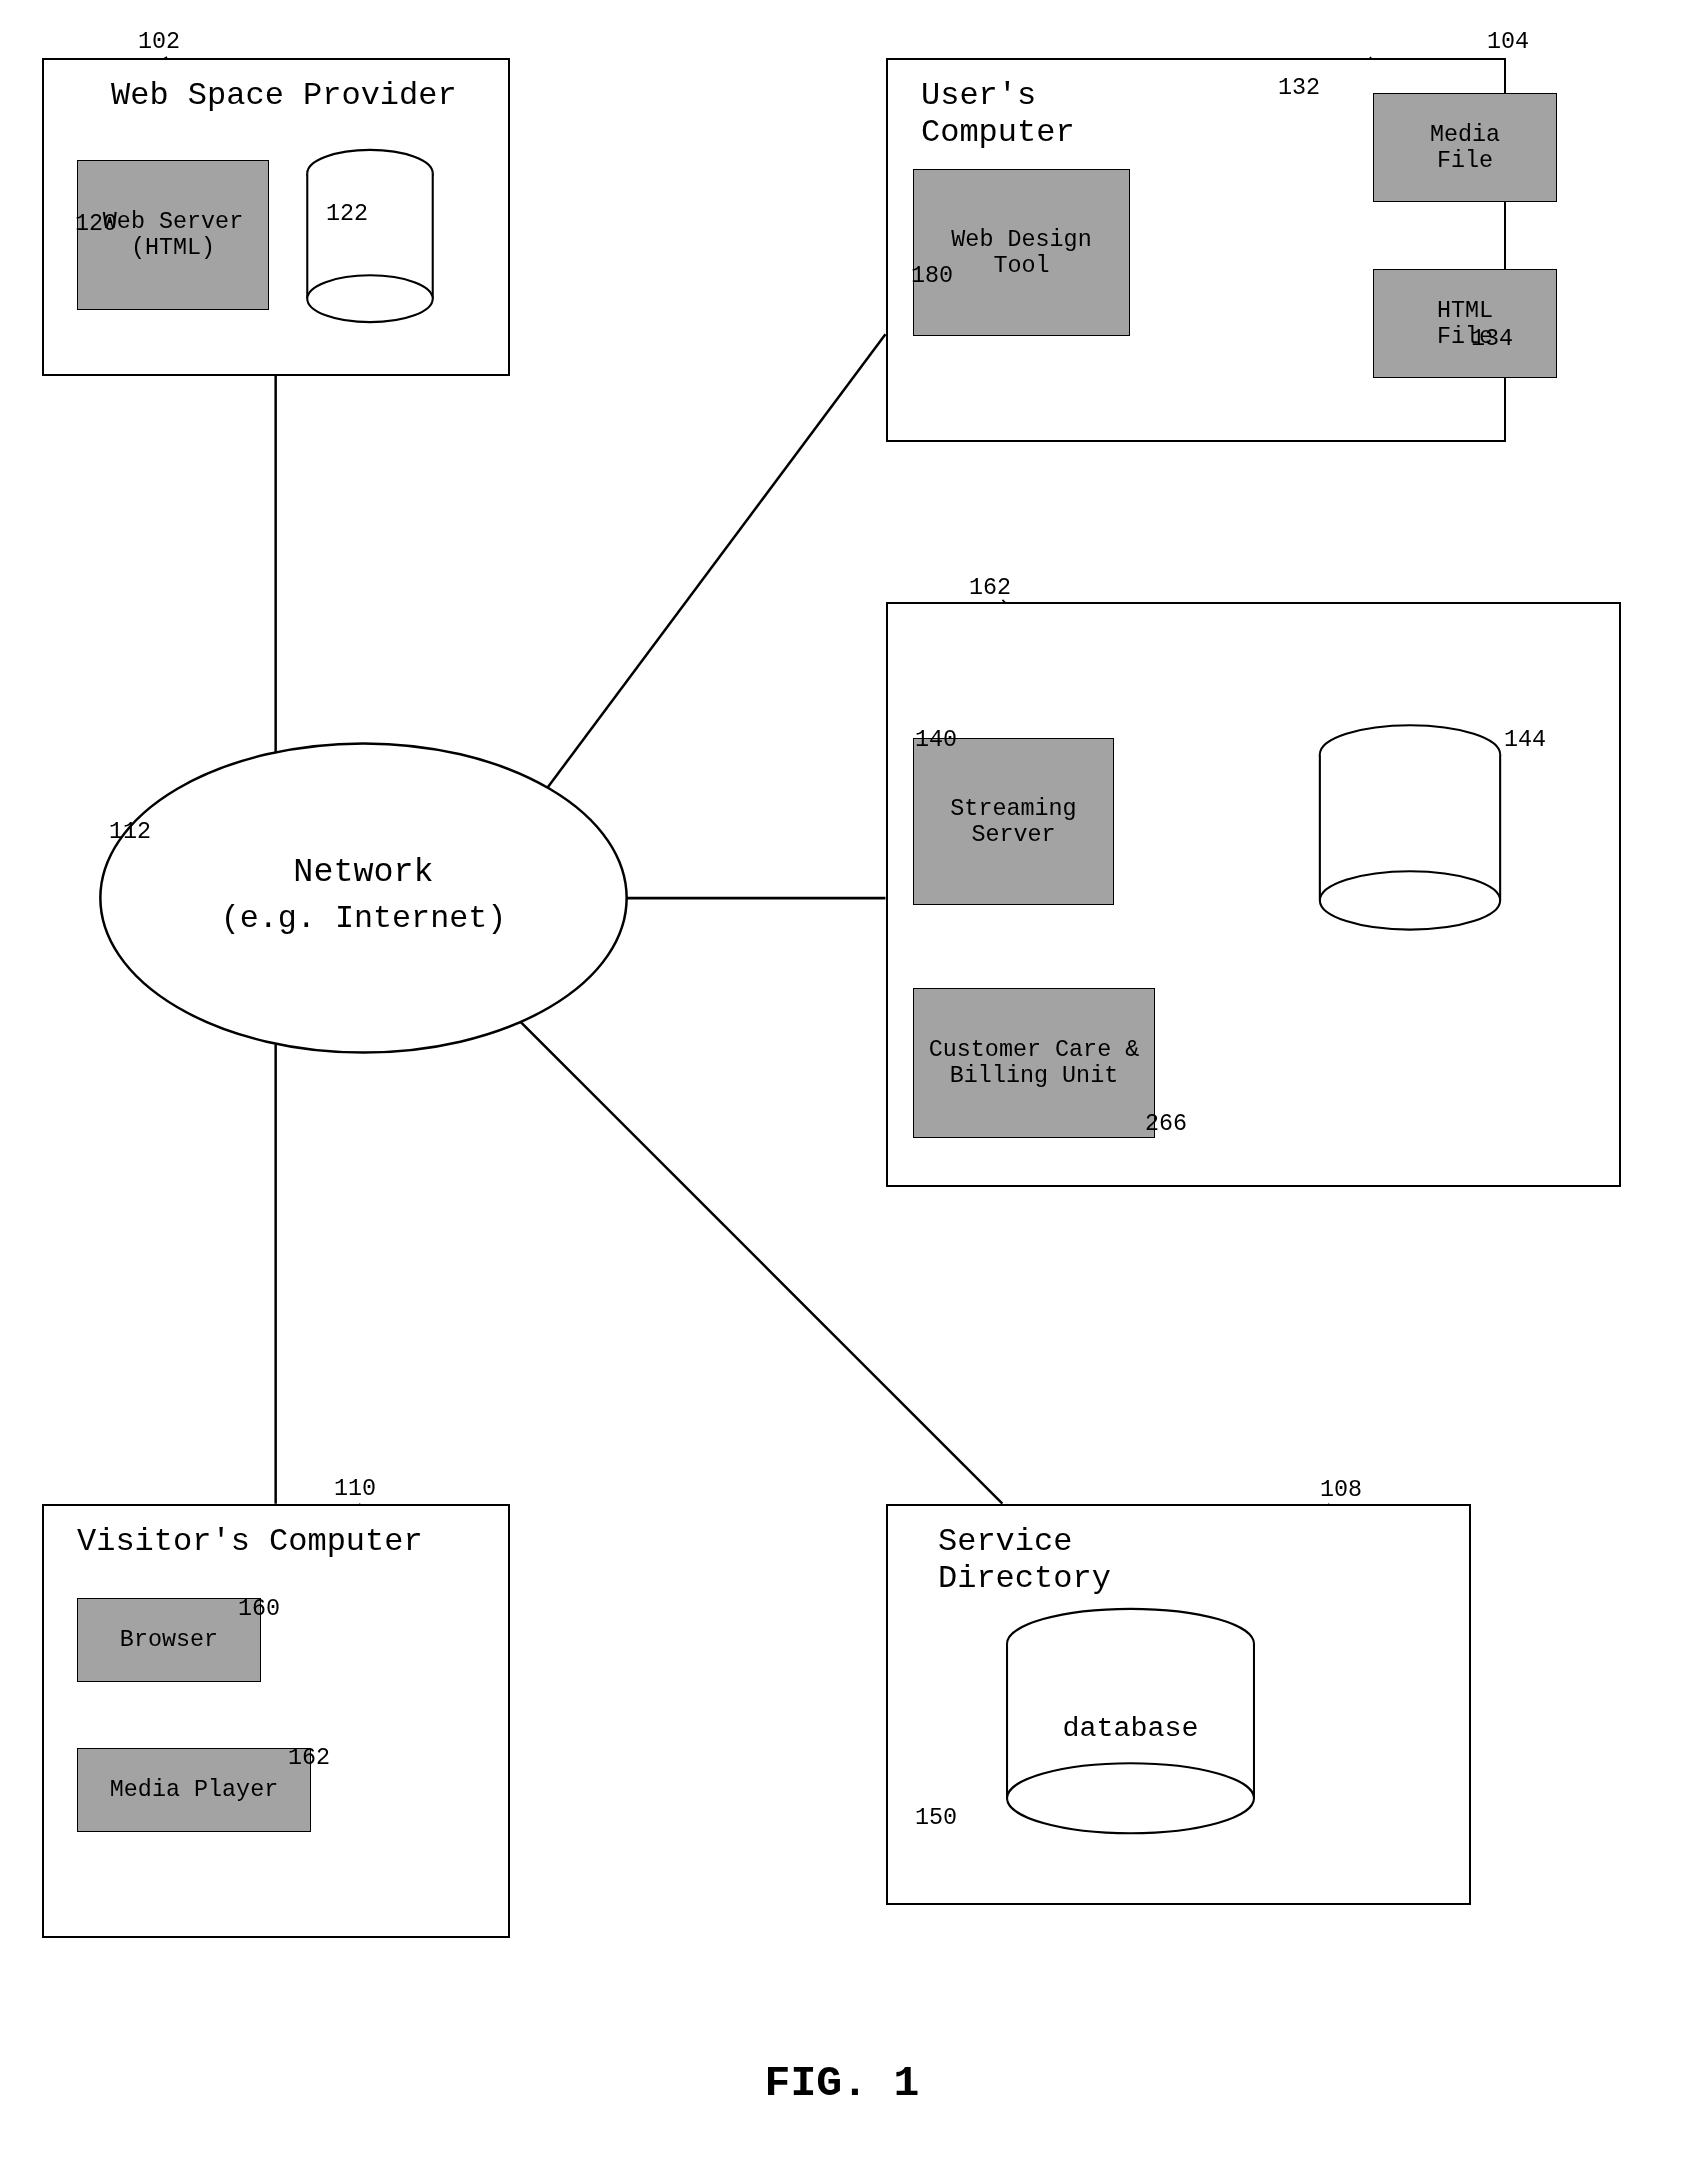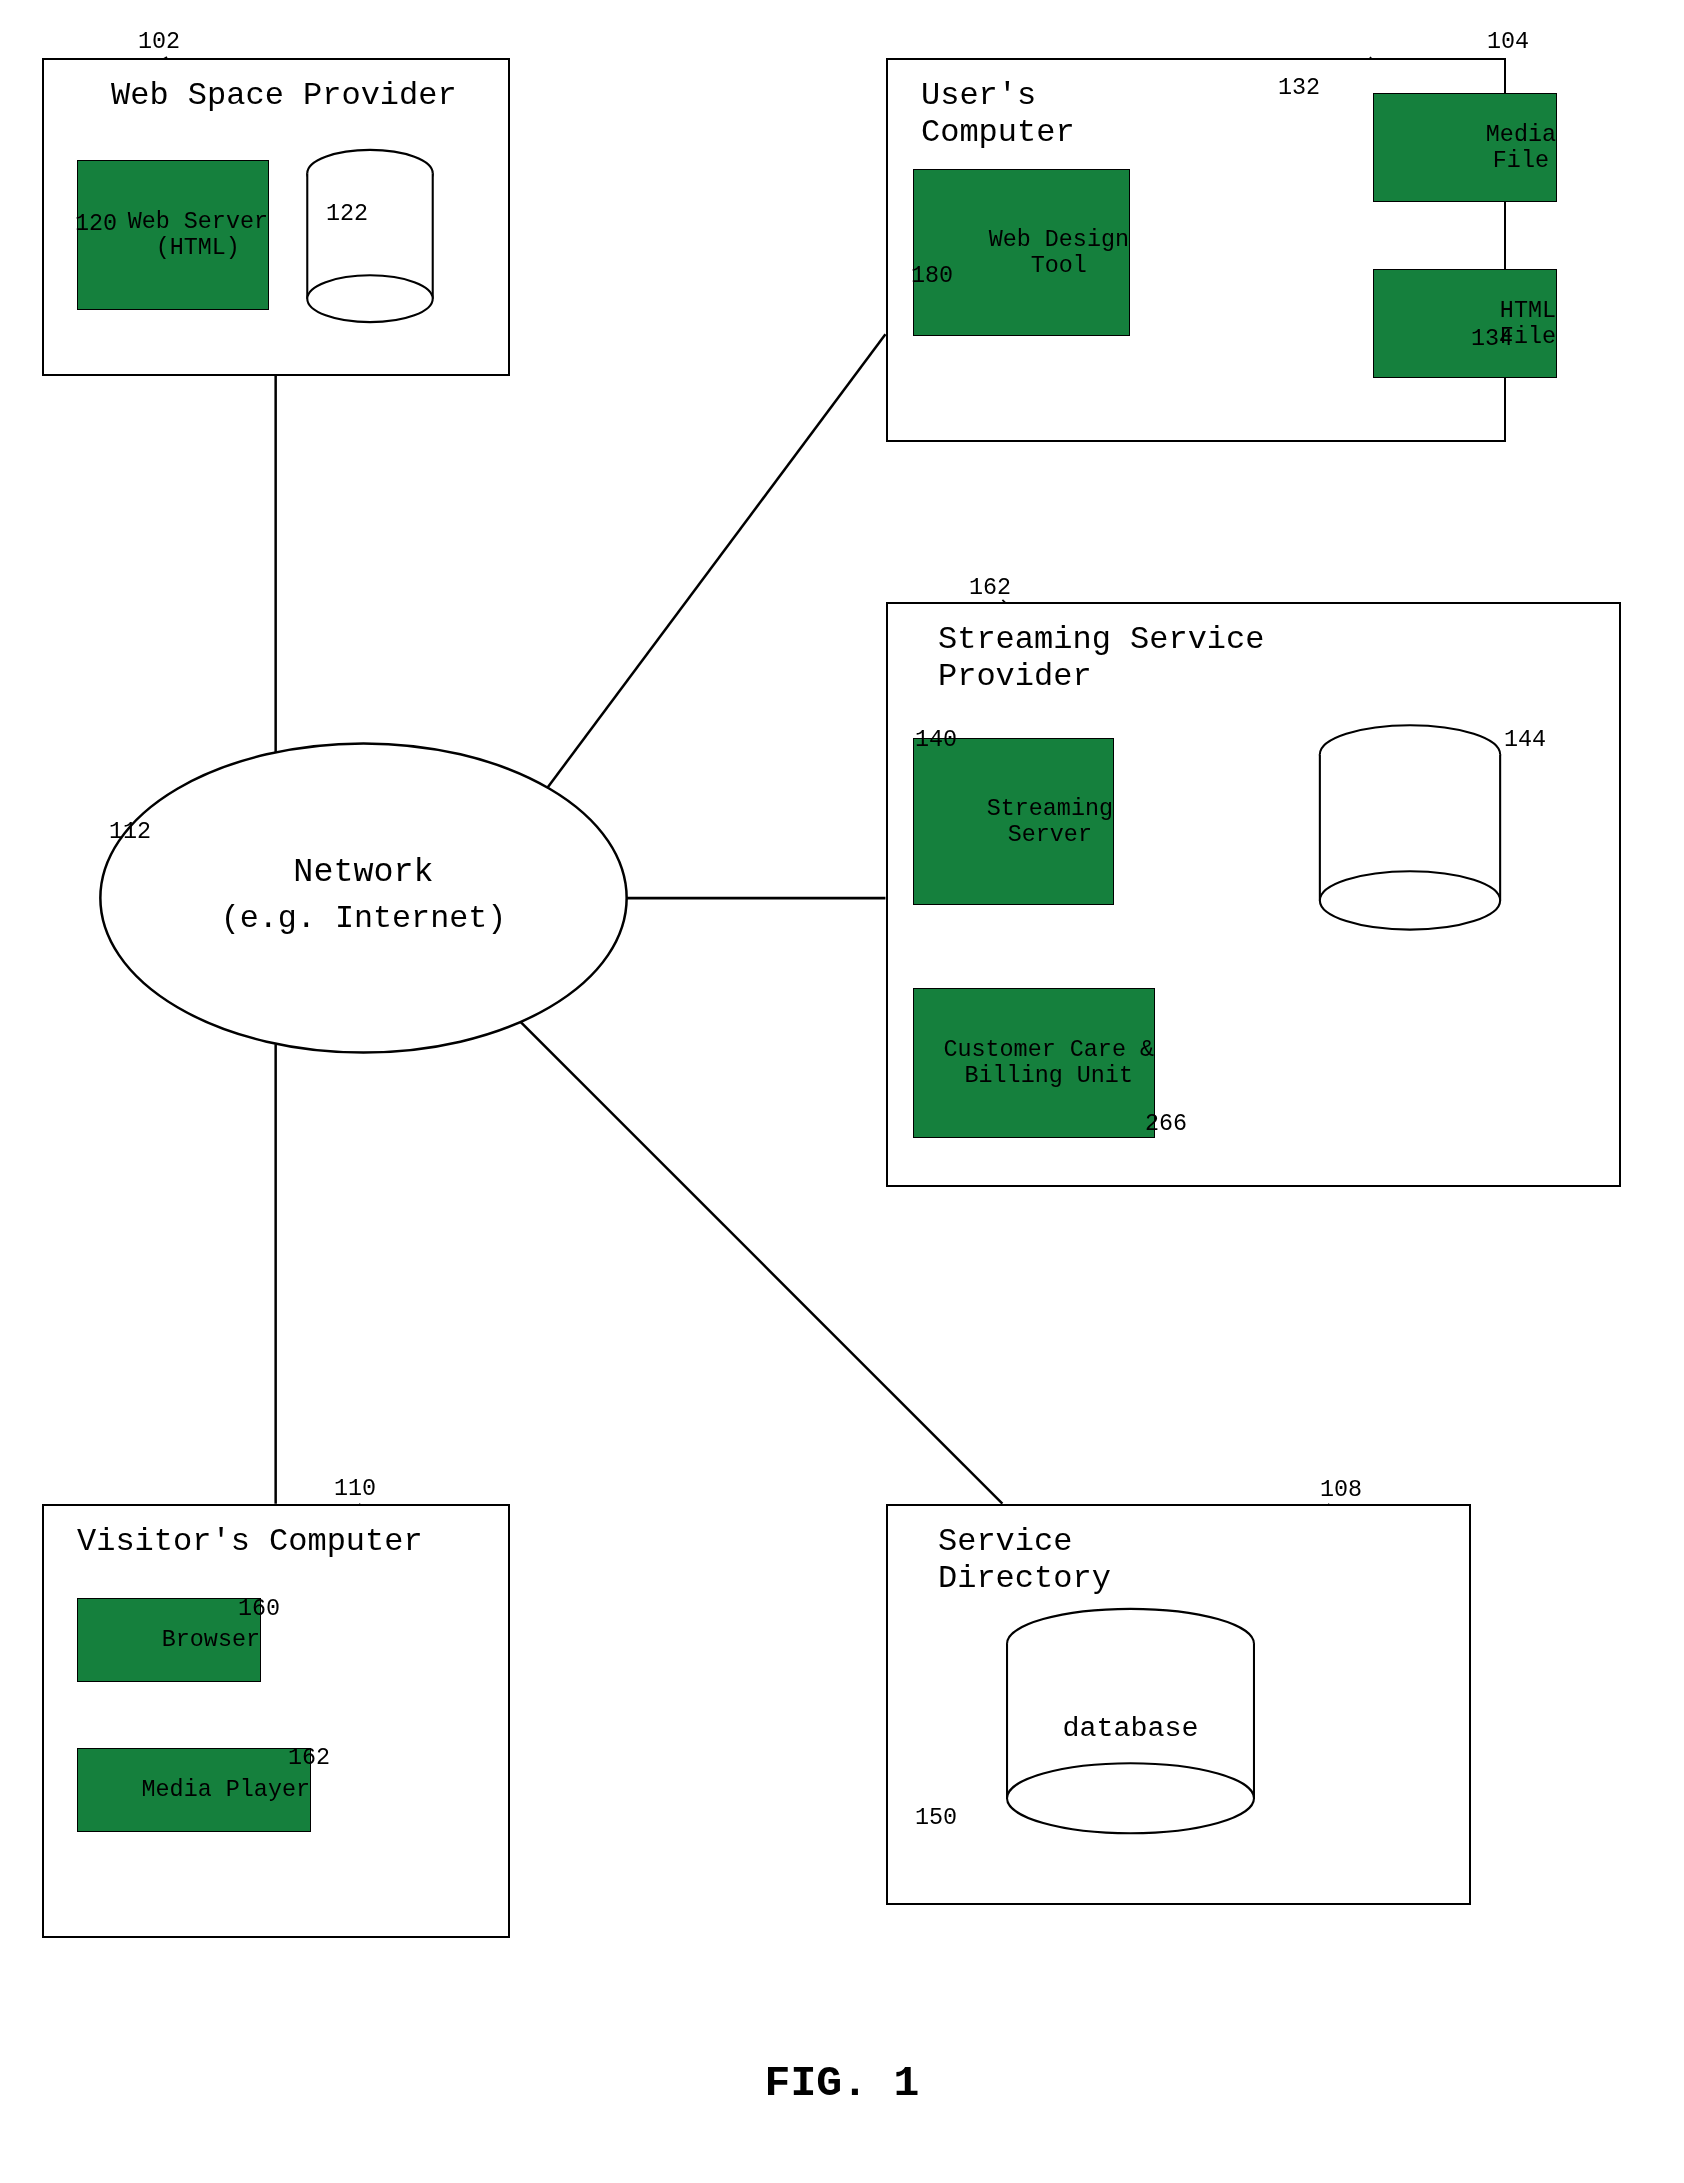--- a/index.html
+++ b/index.html
@@ -86,24 +86,24 @@
       left: 886px;
       top: 1504px;
       width: 585px;
       height: 401px;
     }
 
     
     .inner-box {
       position: absolute;
       border: 1.7px solid #000;
-      background: #15803d;
+      background: #a3a3a3;
       display: flex;
       align-items: center;
-      justify-content: flex-end;
+      justify-content: center;
       text-align: center;
       font-size: 23.4px;
     }
 
     
     .cylinder {
       position: absolute;
     }
 
     
@@ -195,21 +195,20 @@
 
   <svg id="network-ellipse" xmlns="http://www.w3.org/2000/svg" style="position:absolute; left:92px; top:735px; width:543px; height:326px;" viewBox="0 0 650 390" width="543" height="326">
     <ellipse cx="325" cy="195" rx="315" ry="185" fill="#fff" stroke="#000" stroke-width="3"></ellipse>
     <text x="325" y="175" text-anchor="middle" font-family="Courier New, monospace" font-size="40" fill="#000">Network</text>
     <text x="325" y="230" text-anchor="middle" font-family="Courier New, monospace" font-size="38" fill="#000">(e.g. Internet)</text>
   </svg>
 
   <span class="ref-num" style="left:109px; top:819px;">112</span>
 
   <div class="box" id="streaming-service-provider">
-    <span class="box-label" style="top:16.7px; left:50px;">Streaming Service<br>Provider</span>
 
     <div class="inner-box" style="left:25px; top:134px; width:201px; height:167px;">
       <span>Streaming<br>Server</span>
     </div>
 
     <svg style="position:absolute; left:426px; top:117px;" width="192" height="217" xmlns="http://www.w3.org/2000/svg" viewBox="0 0 230 260">
       <ellipse cx="115" cy="40" rx="108" ry="35" fill="#fff" stroke="#000" stroke-width="2.5"></ellipse>
       <rect x="7" y="40" width="216" height="175" fill="#fff" stroke="none"></rect>
       <line x1="7" y1="40" x2="7" y2="215" stroke="#000" stroke-width="2.5"></line>
       <line x1="223" y1="40" x2="223" y2="215" stroke="#000" stroke-width="2.5"></line>

